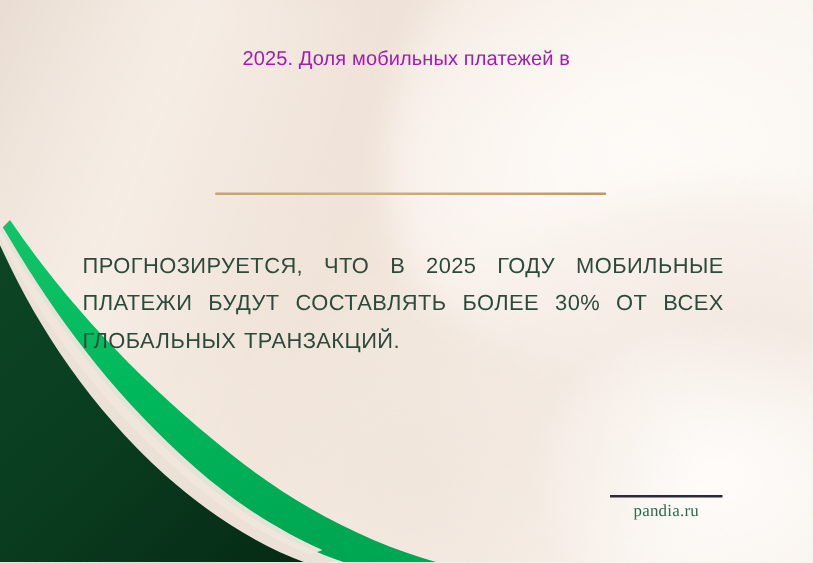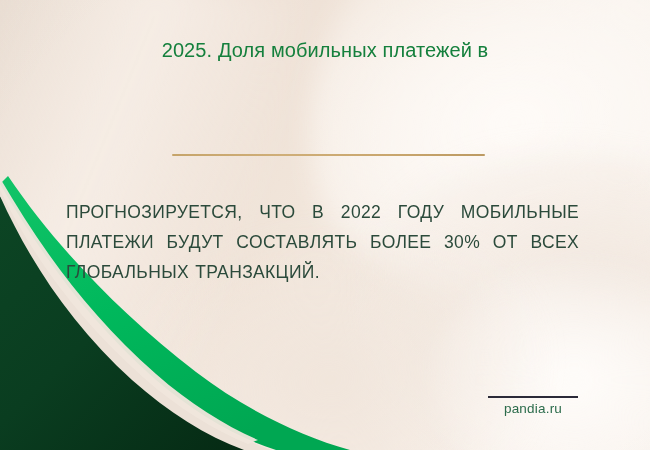--- a/index.html
+++ b/index.html
@@ -83,22 +83,22 @@
     pointer-events: none;
   }
 
   
   .title {
     position: absolute;
     left: 95px;
     top: 36px;
     width: 460px;
     text-align: center;
-    color: #15803d;
-    font-size: 20px;
+    color: #a21caf;
+    font-size: 16px;
     line-height: 1.45;
     font-weight: 400;
     letter-spacing: 0.1px;
   }
   .title-line { display: block; }
 
   .divider-gold {
     position: absolute;
     left: 172px;
     top: 154px;
@@ -120,20 +120,21 @@
     text-align-last: left;
     letter-spacing: 0.35px;
     word-spacing: 1px;
   }
 
   .footer {
     position: absolute;
     left: 488px;
     top: 396px;
     width: 132px;
+    font-family: Liberation Serif, serif;
   }
   .footer-rule {
     width: 90px;
     height: 1.5px;
     background: #2b2a38;
   }
   .footer-label {
     margin-top: 3px;
     text-align: center;
     width: 90px;
@@ -177,20 +178,20 @@
 
     <path d="M 0 178 C 42 250 88 314 156 374 C 190 404 226 426 258 440 L 248 444 C 214 430 178 408 144 378 C 76 318 30 252 0 190 Z" fill="#f0e6dc" opacity="0.95"></path>
   </svg>
 
   <div class="title">
     <span class="title-line">2025. Доля мобильных платежей в</span>
   </div>
 
   <div class="divider-gold"></div>
 
-  <div class="body-text">ПРОГНОЗИРУЕТСЯ, ЧТО В 2022 ГОДУ МОБИЛЬНЫЕ ПЛАТЕЖИ БУДУТ СОСТАВЛЯТЬ БОЛЕЕ 30% ОТ ВСЕХ ГЛОБАЛЬНЫХ ТРАНЗАКЦИЙ.</div>
+  <div class="body-text">ПРОГНОЗИРУЕТСЯ, ЧТО В 2025 ГОДУ МОБИЛЬНЫЕ ПЛАТЕЖИ БУДУТ СОСТАВЛЯТЬ БОЛЕЕ 30% ОТ ВСЕХ ГЛОБАЛЬНЫХ ТРАНЗАКЦИЙ.</div>
 
   <div class="footer">
     <div class="footer-rule"></div>
     <div class="footer-label">pandia.ru</div>
   </div>
 
 </div>
 
 </body></html>

